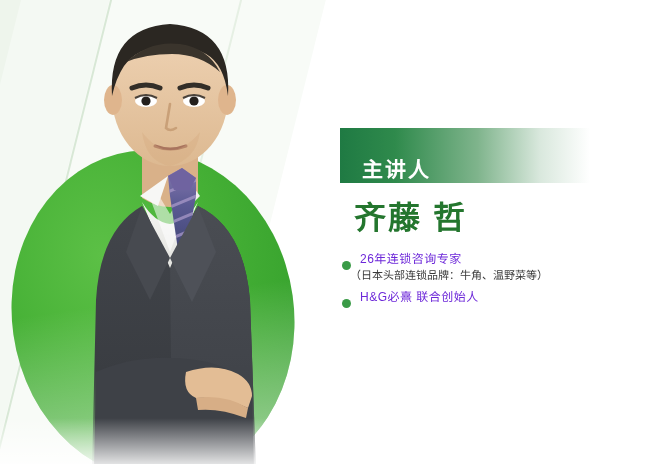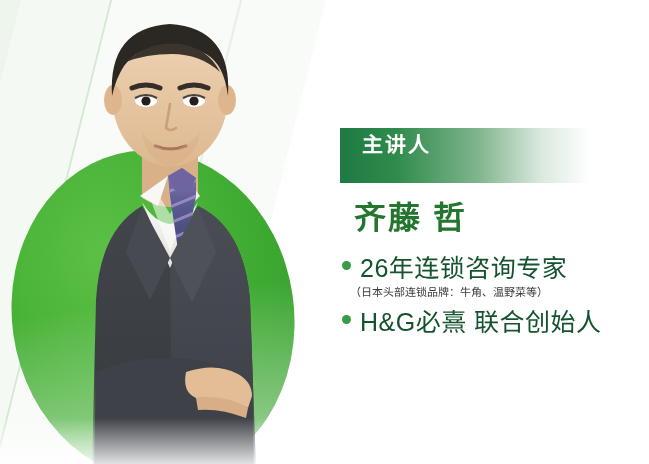--- a/index.html
+++ b/index.html
@@ -112,21 +112,21 @@
   }
 
   .speaker-banner {
     position: absolute;
     left: 0;
     top: 128px;
     width: 250px;
     height: 55px;
     background: linear-gradient(90deg, #1f7a43 0%, #2f8a4c 22%, #7fb48c 55%, #d9e8dd 80%, #ffffff 100%);
     display: flex;
-    align-items: flex-start;
+    align-items: flex-end;
   }
   .speaker-banner .label {
     color: #ffffff;
     font-size: 21px;
     font-weight: bold;
     letter-spacing: 2px;
     margin-left: 22px;
     white-space: nowrap;
   }
 
@@ -159,22 +159,22 @@
     background: #3a9b47;
     flex: 0 0 auto;
     margin-top: 9px;
     margin-right: 9px;
     margin-left: 2px;
   }
   .bullet-text {
     flex: 1 1 auto;
   }
   .bullet-main {
-    color: #14532d;
-    font-size: 25px;
+    color: #6d28d9;
+    font-size: 12px;
     line-height: 1.28;
     letter-spacing: 0.5px;
   }
   .bullet-sub {
     color: #3b3b3b;
     font-size: 11px;
     line-height: 1.4;
     letter-spacing: 0;
     margin-top: 1px;
     margin-left: -10px;

